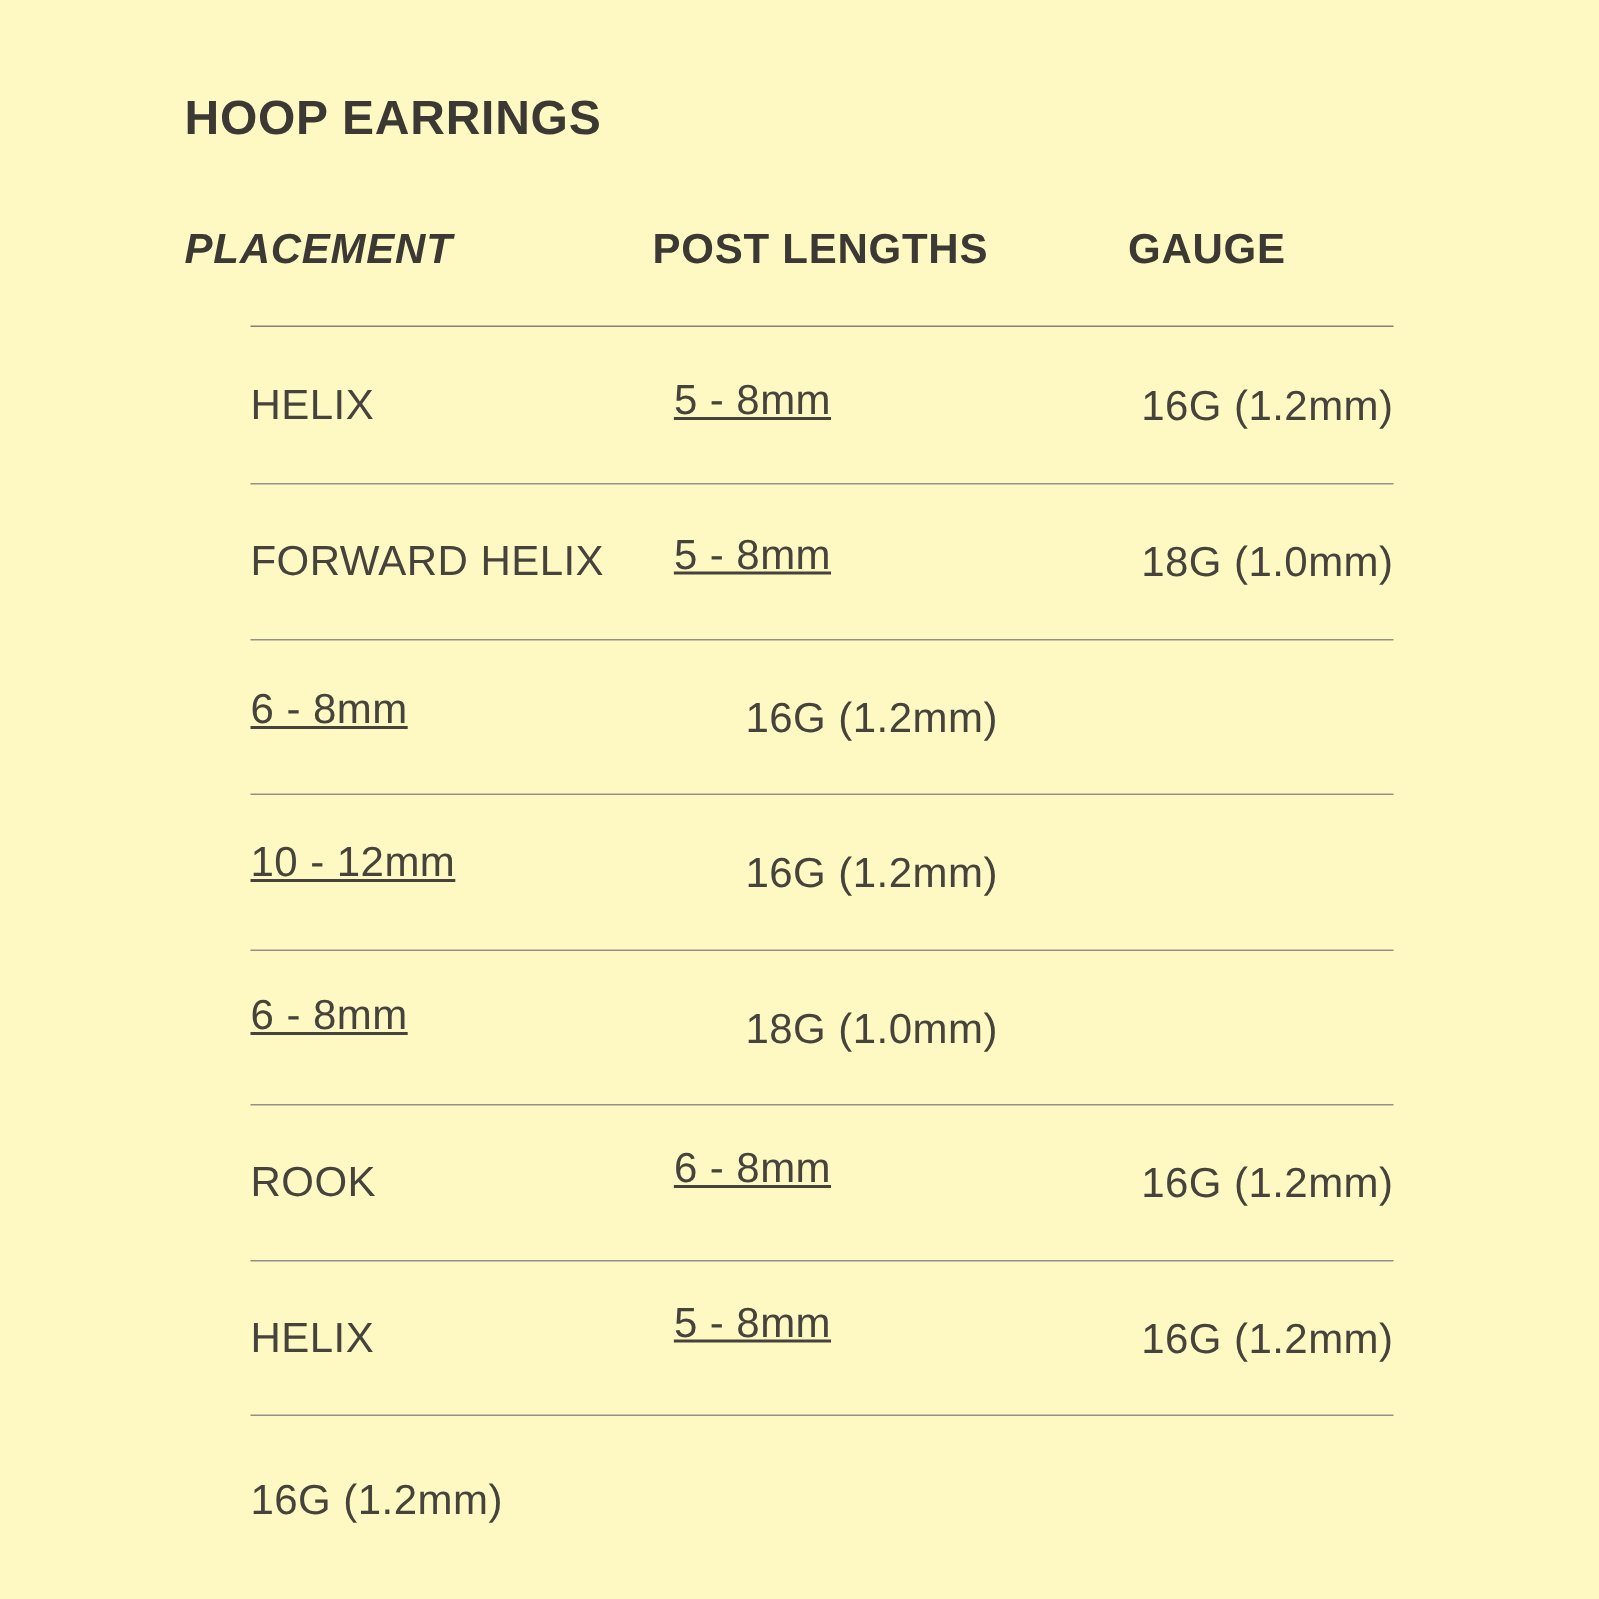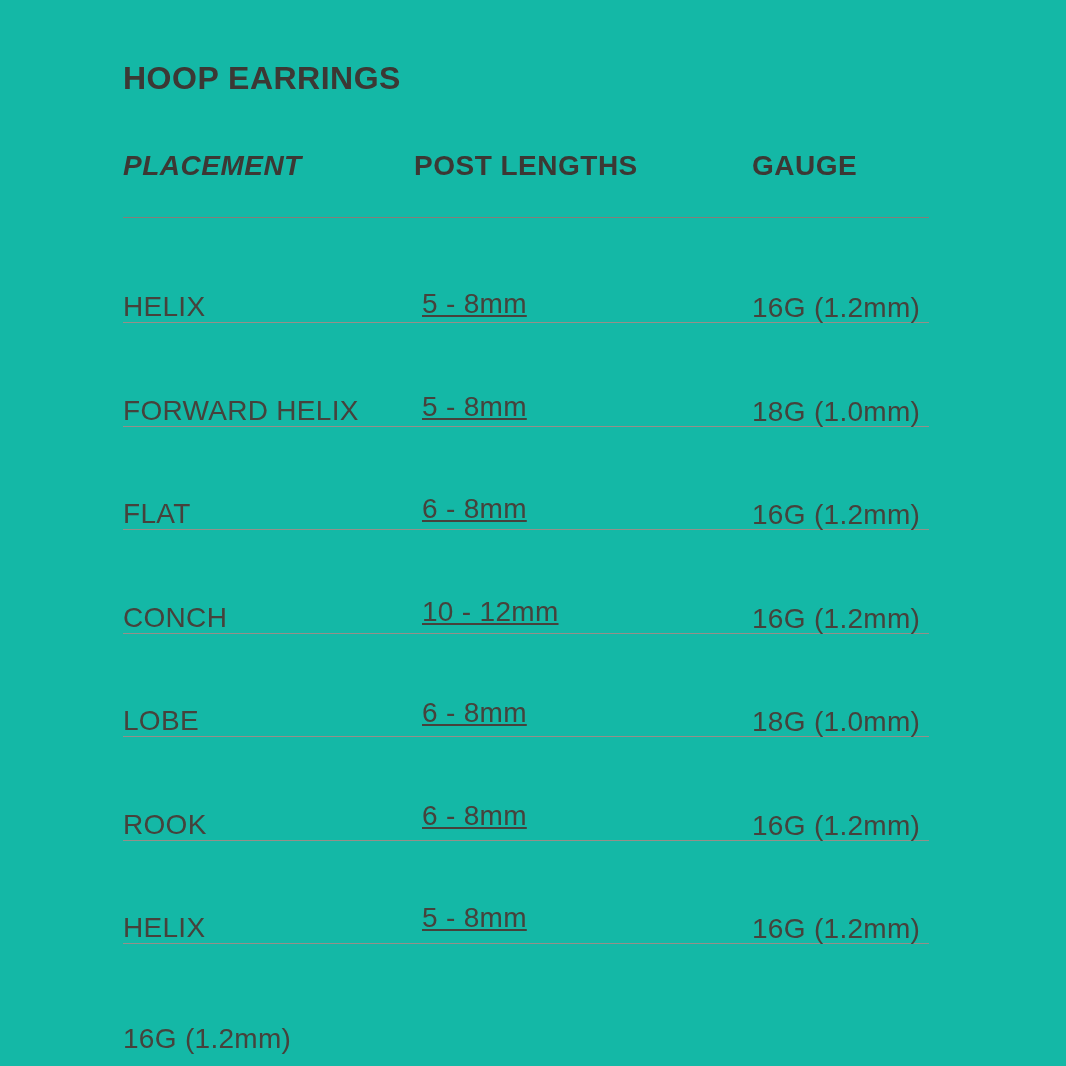--- a/index.html
+++ b/index.html
@@ -3,21 +3,21 @@
 <meta charset="utf-8">
 <style>
   html, body {
     margin: 0;
     padding: 0;
   }
   .page {
     position: relative;
     width: 1066px;
     height: 1066px;
-    background: #14b8a6;
+    background: #fef9c3;
     font-family: "Liberation Sans", sans-serif;
     overflow: hidden;
   }
   .page-title {
     position: absolute;
     left: 123px;
     top: 59px;
     margin: 0;
     font-size: 32px;
     font-weight: 600;
@@ -36,34 +36,35 @@
     position: absolute;
     top: 0;
     font-size: 28px;
     font-weight: 600;
     letter-spacing: 0.5px;
     line-height: 28px;
     color: #3C3834;
     white-space: nowrap;
   }
   .col-header.c1 { left: 0; font-style: italic; }
-  .col-header.c2 { left: 291px; }
+  .col-header.c2 { left: 312px; }
   .col-header.c3 { left: 629px; }
   .size-table {
     position: absolute;
     left: 123px;
     top: 217px;
     width: 806px;
   }
   .t-row {
     display: flex;
-    align-items: flex-end;
+    align-items: center;
     height: 103.5px;
     border-top: 1.5px solid #958F89;
     box-sizing: border-box;
+    margin-left: 44px;
   }
   .t-row:first-child {
     height: 105px;
     border-top: 1.5px solid #847F79;
   }
   .t-row:last-child {
     height: 110px;
   }
   .cell {
     font-size: 28px;
@@ -109,33 +110,30 @@
       <span class="cell gauge">16G (1.2mm)</span>
     </div>
 
     <div class="t-row">
       <span class="cell placement">FORWARD HELIX</span>
       <span class="cell post">5 - 8mm</span>
       <span class="cell gauge">18G (1.0mm)</span>
     </div>
 
     <div class="t-row">
-      <span class="cell placement">FLAT</span>
       <span class="cell post">6 - 8mm</span>
       <span class="cell gauge">16G (1.2mm)</span>
     </div>
 
     <div class="t-row">
-      <span class="cell placement">CONCH</span>
       <span class="cell post">10 - 12mm</span>
       <span class="cell gauge">16G (1.2mm)</span>
     </div>
 
     <div class="t-row">
-      <span class="cell placement">LOBE</span>
       <span class="cell post">6 - 8mm</span>
       <span class="cell gauge">18G (1.0mm)</span>
     </div>
 
     <div class="t-row">
       <span class="cell placement">ROOK</span>
       <span class="cell post">6 - 8mm</span>
       <span class="cell gauge">16G (1.2mm)</span>
     </div>
 

